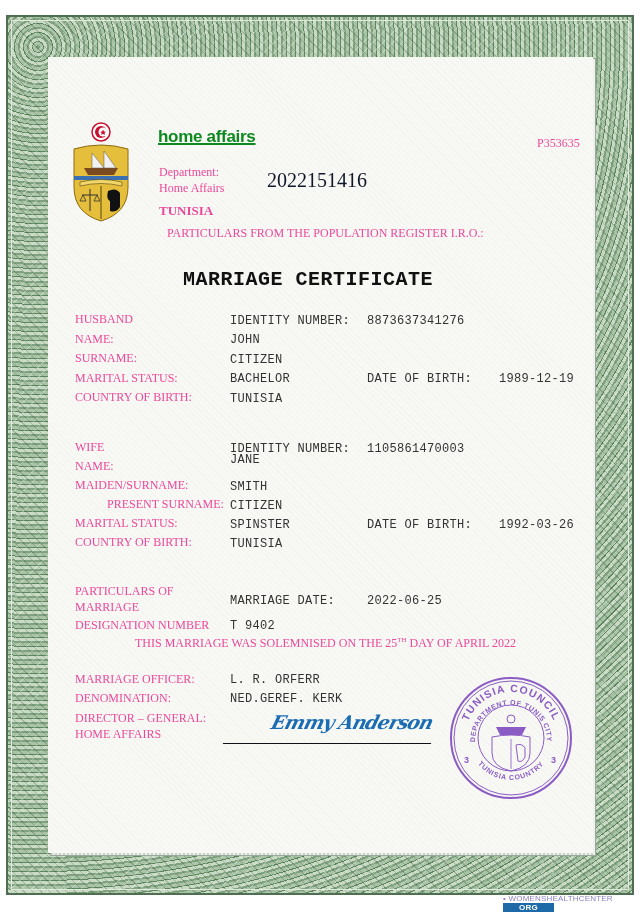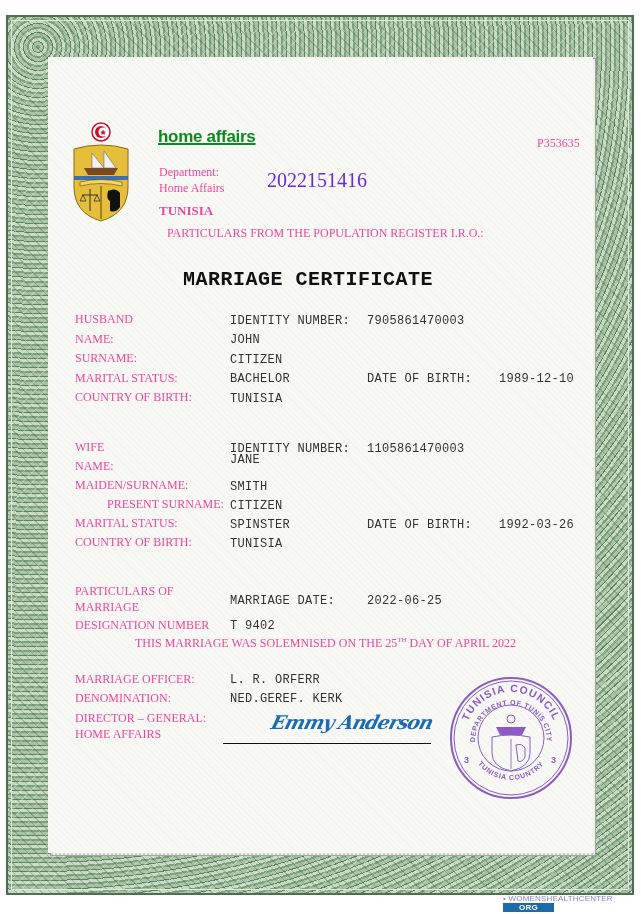--- a/index.html
+++ b/index.html
@@ -40,21 +40,21 @@
   }
   .abs { position: absolute; white-space: nowrap; }
   .serif { font-family: "Liberation Serif", serif; color: #ec4899; }
   .mono { font-family: "Liberation Mono", monospace; color: #333; font-size: 12px; letter-spacing: 0.3px; text-align: right; }
   .lbl { font-size: 12px; }
   .brand {
     font-family: "Liberation Sans", sans-serif; font-weight: bold; font-size: 17px;
     color: #0d8a1f; text-decoration: underline; text-decoration-thickness: 2px;
     letter-spacing: -0.3px;
   }
-  .docno { font-size: 20px; color: #6d28d9; }
+  .docno { font-size: 20px; color: #0f172a; }
   .title { font-family: "Liberation Mono", monospace; font-weight: bold; font-size: 20px; color: #111; letter-spacing: 0.5px; }
   .sig {
     font-family: "DejaVu Serif", serif; font-style: italic; font-weight: bold;
     color: #1b6db3; font-size: 19px; transform: skewX(-15deg); letter-spacing: -1px;
   }
   .sigline { position: absolute; left: 223px; top: 743px; width: 208px; height: 1px; background: #111; }
   .watermark {
     position: absolute; left: 503px; top: 894px; font-family: "Liberation Sans", sans-serif;
     font-size: 8px; color: #8a7fc2; letter-spacing: 0.2px;
   }
@@ -97,32 +97,32 @@
 <div class="abs serif lbl" style="left:159px;top:165px;">Department:</div>
 <div class="abs serif lbl" style="left:159px;top:181px;">Home Affairs</div>
 <div class="abs serif docno" style="left:267px;top:169px;">2022151416</div>
 <div class="abs serif" style="left:159px;top:203px;font-size:13px;font-weight:bold;">TUNISIA</div>
 <div class="abs serif" style="left:167px;top:226px;font-size:12px;">PARTICULARS FROM THE POPULATION REGISTER I.R.O.:</div>
 <div class="abs title" style="left:183px;top:268px;">MARRIAGE CERTIFICATE</div>
 
 <div>
   <div class="abs serif lbl" style="left:75px;top:312px;">HUSBAND</div>
   <div class="abs mono" style="left:230px;top:314px;">IDENTITY NUMBER:</div>
-  <div class="abs mono" style="left:367px;top:314px;">7905861470003</div>
+  <div class="abs mono" style="left:367px;top:314px;">8873637341276</div>
 
   <div class="abs serif lbl" style="left:75px;top:332px;">NAME:</div>
   <div class="abs mono" style="left:230px;top:333px;">JOHN</div>
 
   <div class="abs serif lbl" style="left:75px;top:351px;">SURNAME:</div>
   <div class="abs mono" style="left:230px;top:353px;">CITIZEN</div>
 
   <div class="abs serif lbl" style="left:75px;top:371px;">MARITAL STATUS:</div>
   <div class="abs mono" style="left:230px;top:372px;">BACHELOR</div>
   <div class="abs mono" style="left:367px;top:372px;">DATE OF BIRTH:</div>
-  <div class="abs mono" style="left:499px;top:372px;">1989-12-10</div>
+  <div class="abs mono" style="left:499px;top:372px;">1989-12-19</div>
 
   <div class="abs serif lbl" style="left:75px;top:390px;">COUNTRY OF BIRTH:</div>
   <div class="abs mono" style="left:230px;top:392px;">TUNISIA</div>
 </div>
 
 <div>
   <div class="abs serif lbl" style="left:75px;top:440px;">WIFE</div>
   <div class="abs mono" style="left:230px;top:442px;">IDENTITY NUMBER:</div>
   <div class="abs mono" style="left:367px;top:442px;">1105861470003</div>
 

